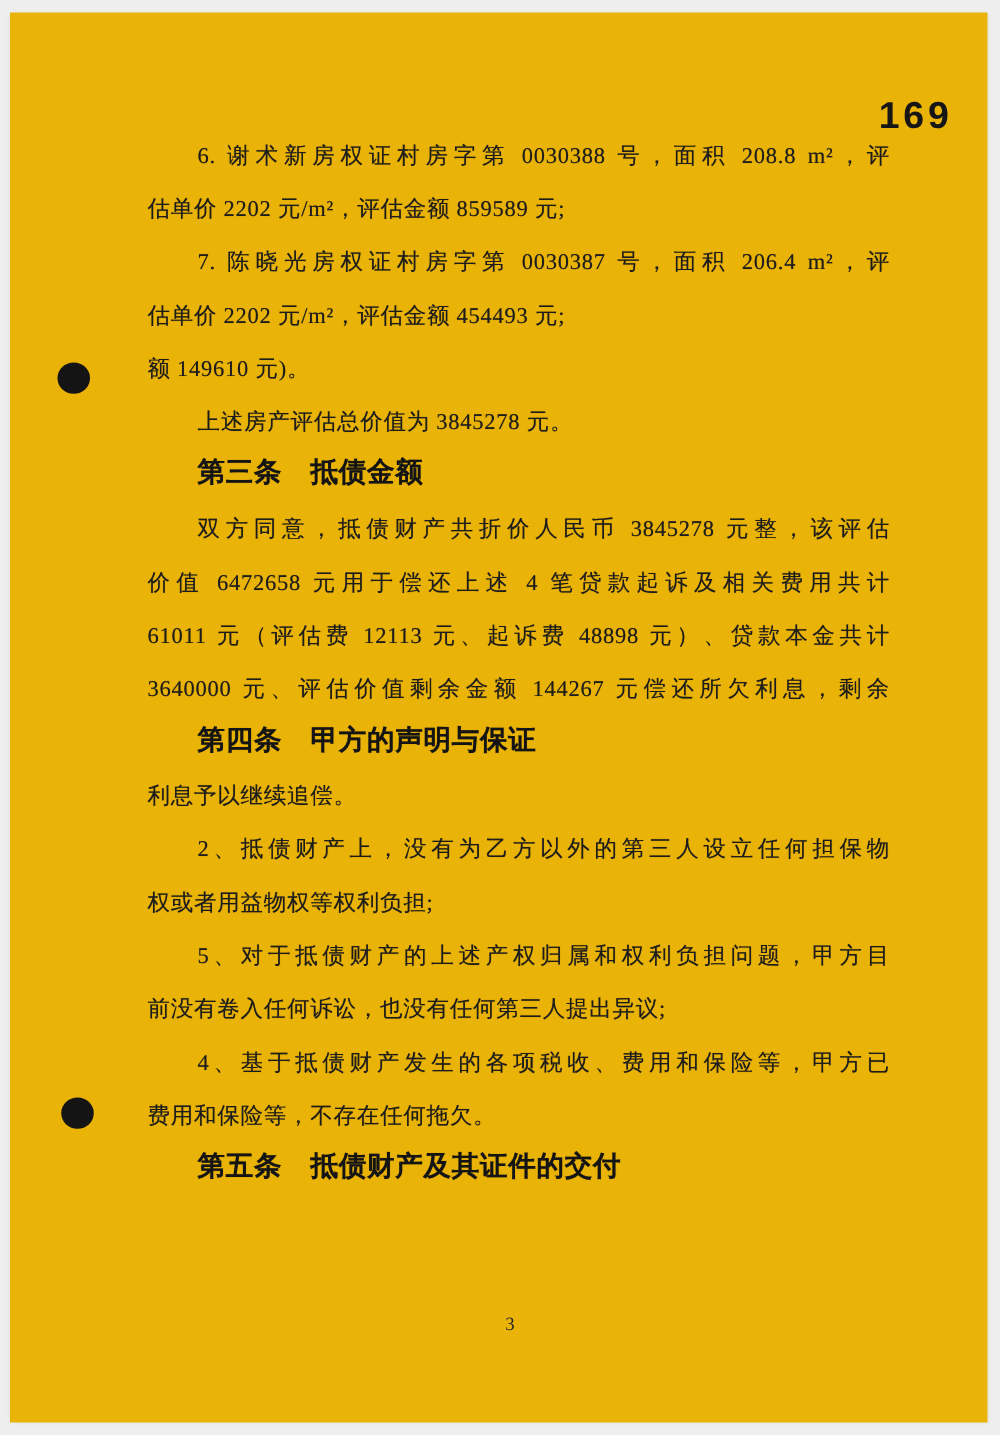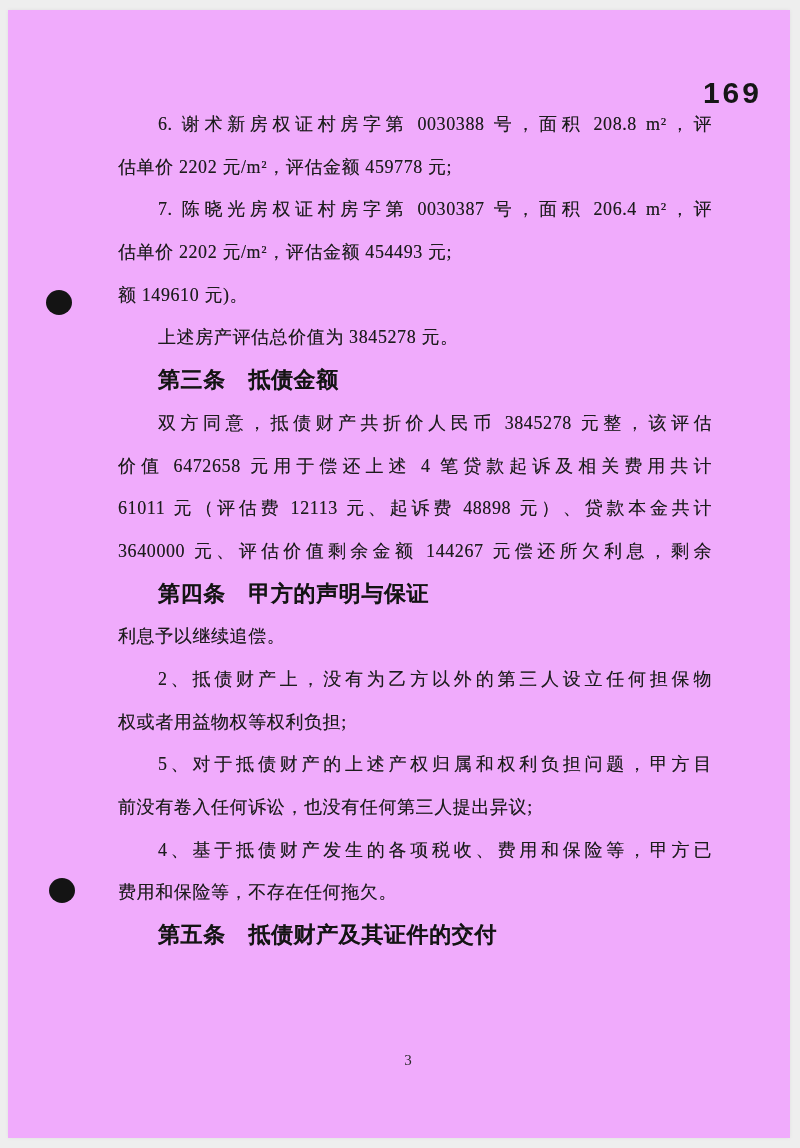--- a/index.html
+++ b/index.html
@@ -7,21 +7,21 @@
   body {
     position: relative;
     background: #eeeeee;
     font-family: "Liberation Serif", "DejaVu Serif", serif;
     overflow: hidden;
   }
   .page {
     position: absolute;
     left: 8px; top: 10px;
     width: 782px; height: 1128px;
-    background: #f0abfc;
+    background: #eab308;
     box-shadow: 0 0 4px rgba(0,0,0,0.06);
   }
   .corner-number {
     position: absolute;
     top: 66px; right: 28px;
     font-family: "Liberation Sans", "DejaVu Sans", sans-serif;
     font-weight: bold;
     font-size: 30px;
     letter-spacing: 3px;
     color: #161616;
@@ -46,21 +46,21 @@
     color: #1c1c1c;
     letter-spacing: 0.6px;
     text-shadow: 0 0 0.6px rgba(20,20,20,0.5);
   }
   .line.indent { padding-left: 40px; }
   .line.full {
     text-align: justify;
     text-align-last: justify;
   }
   .line.heading {
-    font-family: Liberation Serif, serif;
+    font-family: Liberation Mono, monospace;
     font-weight: bold;
     font-size: 22px;
     color: #141414;
   }
   .footer-number {
     position: absolute;
     left: 0; right: 0;
     top: 1042px;
     text-align: center;
     padding-left: 18px;
@@ -73,21 +73,21 @@
 
 <div class="page">
 
   <div class="corner-number">169</div>
 
   <div class="punch-dot dot1"></div>
   <div class="punch-dot dot2"></div>
 
   <div class="text-block" id="text-block">
       <div class="line indent full">6. 谢术新房权证村房字第 0030388 号，面积 208.8 m²，评</div>
-      <div class="line">估单价 2202 元/m²，评估金额 459778 元;</div>
+      <div class="line">估单价 2202 元/m²，评估金额 859589 元;</div>
       <div class="line indent full">7. 陈晓光房权证村房字第 0030387 号，面积 206.4 m²，评</div>
       <div class="line">估单价 2202 元/m²，评估金额 454493 元;</div>
       <div class="line">额 149610 元)。</div>
       <div class="line indent">上述房产评估总价值为 3845278 元。</div>
       <div class="line heading indent">第三条　抵债金额</div>
       <div class="line indent full">双方同意，抵债财产共折价人民币 3845278 元整，该评估</div>
       <div class="line full">价值 6472658 元用于偿还上述 4 笔贷款起诉及相关费用共计</div>
       <div class="line full">61011 元（评估费 12113 元、起诉费 48898 元）、贷款本金共计</div>
       <div class="line full">3640000 元、评估价值剩余金额 144267 元偿还所欠利息，剩余</div>
       <div class="line heading indent">第四条　甲方的声明与保证</div>

